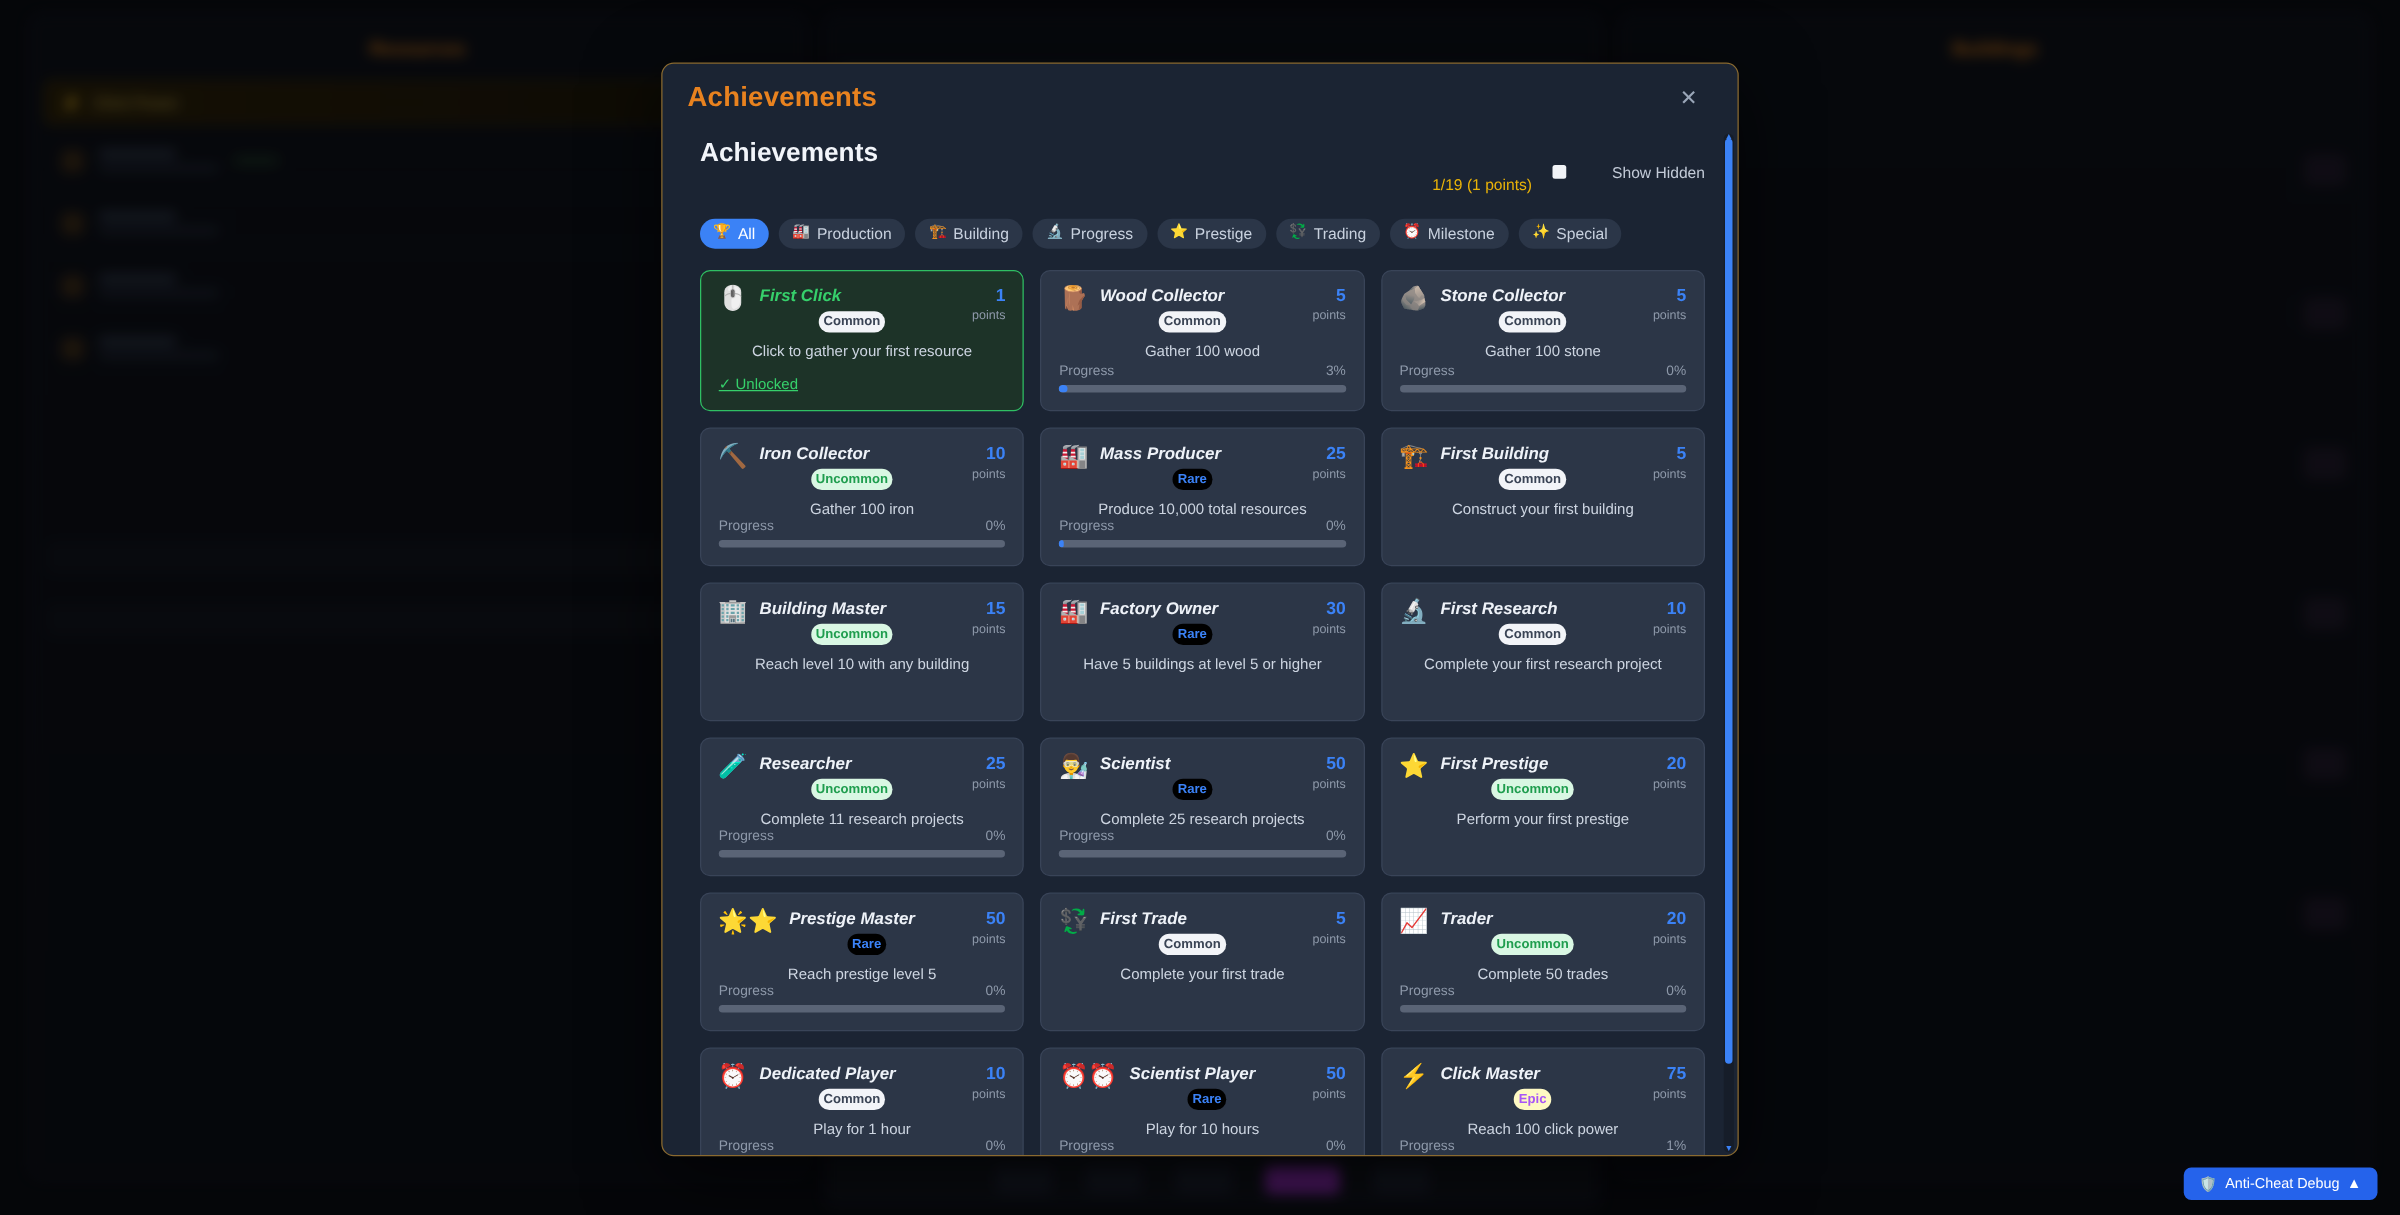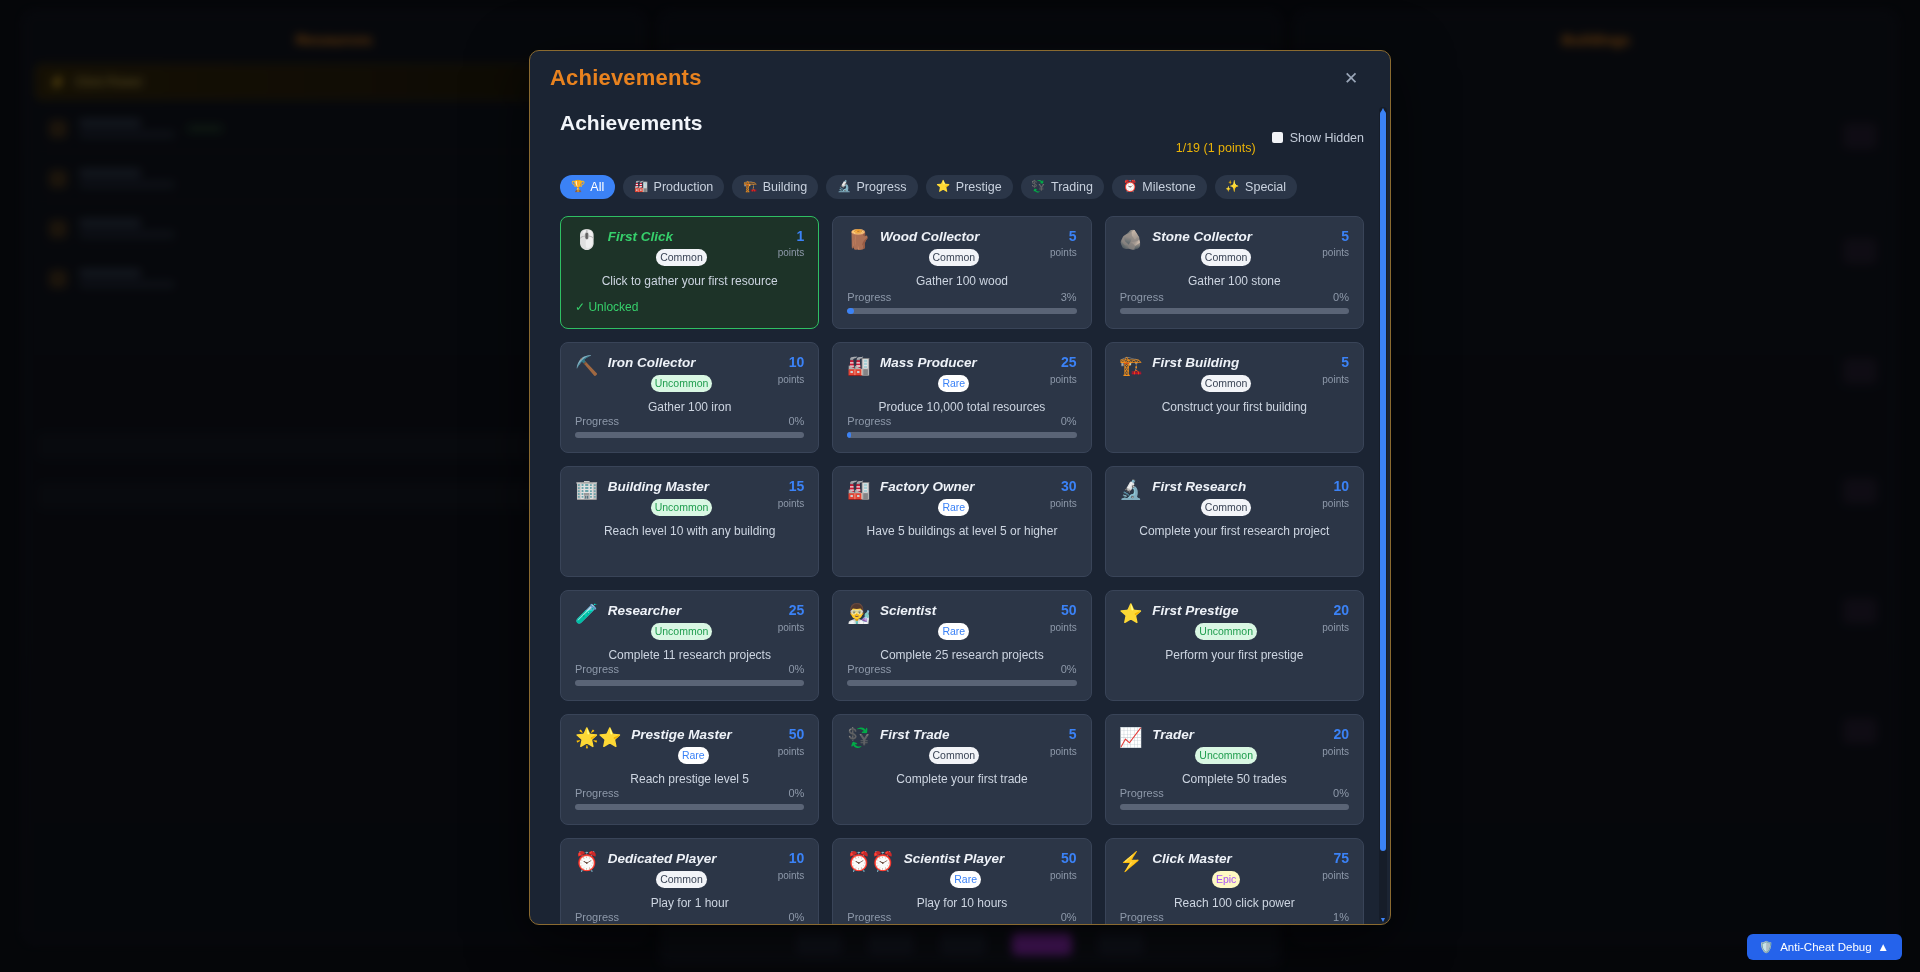--- a/index.html
+++ b/index.html
@@ -105,21 +105,21 @@
     padding-top:6px;
   }
   #sec-title{ font-size:21px; font-weight:700; color:#f2f5fa; }
   #sec-stats{ display:flex; align-items:center; gap:16px; padding-top:9px; }
   #stats-text{ font-size:12.5px; color:#eab308;margin-top:21px; }
   #show-hidden-wrap{ display:flex; align-items:center; gap:7px; cursor:pointer; }
   #show-hidden-box{
     width:11px;height:11px;background:#f1f3f7;border-radius:2px;
     display:inline-block;
   }
-  #show-hidden-label{ font-size:12.5px; color:#c3cbd8; }
+  #show-hidden-label{ font-size:12.5px; color:#c3cbd8;margin-left:30px; }
 
   
   #filters{ display:flex; gap:8px; margin-top:20px; flex-wrap:wrap; }
   .filter{
     display:flex; align-items:center; gap:5px;
     height:24px; padding:0 11px; border-radius:13px;
     background:#2b3648; color:#c8d1de; font-size:12.5px;
     border:none; cursor:pointer; white-space:nowrap;
   }
   .filter.active{ background:#3b82f6; color:#fff; }
@@ -145,46 +145,46 @@
     background:#1d3328;
     border:1px solid #2fbf63;
   }
   .ach-top{ display:flex; align-items:flex-start; gap:9px; }
   .ach-icon{ font-size:19px; line-height:1.1; flex:0 0 auto; padding-top:1px;}
   .ach-mid{ flex:1 1 auto; display:flex; flex-direction:column; align-items:center; gap:5px; }
   .ach-name{ font-size:13.5px; font-weight:700; color:#eef2f8; align-self:flex-start;font-style:italic; }
   .ach.unlocked .ach-name{ color:#36d06b; }
   .rarity{
     font-size:10.5px; padding:2px 4px; border-radius:10px;
-    font-weight:400; line-height:1.25;
+    font-weight:700; line-height:1.25;
   }
   .r-common{ background:#f2f4f8; color:#3a4455; }
   .r-uncommon{ background:#d9f7e3; color:#1f9d4e; }
-  .r-rare{ background:#ffffff; color:#3b82f6; }
+  .r-rare{ background:#000000; color:#3b82f6; }
   .r-epic{ background:#fef9c3; color:#a855f7; }
   .ach-pts{ flex:0 0 auto; text-align:right; min-width:40px; }
   .pts-num{ display:block; font-size:14px; font-weight:700; color:#3b82f6; line-height:1.1; }
   .ach.unlocked .pts-num{ color:#3b82f6; }
   .pts-lab{ display:block; font-size:10px; color:#8e99aa; margin-top:3px; }
   .ach-desc{
     text-align:center; font-size:12px; color:#cdd5e1;
     margin-top:8px;
   }
   .ach.unlocked .ach-desc{ text-align:center; }
   .ach-spacer{ flex:1 1 auto; }
   .ach-prog-head{
     display:flex; justify-content:space-between;
     font-size:11px; color:#8e99aa; margin-bottom:5px;
   }
   .ach-bar{
     height:6px; border-radius:4px; background:#5a6476; overflow:hidden;
   }
   .ach-bar > span{ display:block; height:100%; background:#3b82f6; border-radius:4px; }
   .unlocked-tag{
-    font-size:12px; color:#36d06b; margin-top:12px; align-self:flex-start;
+    font-size:12px; color:#36d06b; margin-top:12px; align-self:flex-start;text-decoration:underline;
   }
 
   
   #modal-scrollbar{
     position:absolute; right:3px; top:2px; width:8px; bottom:2px;
     background:#161d29; border-radius:4px;
   }
   #modal-thumb{
     position:absolute; left:1px; top:4px; width:6px; height:740px;
     background:#3b82f6; border-radius:3px;

